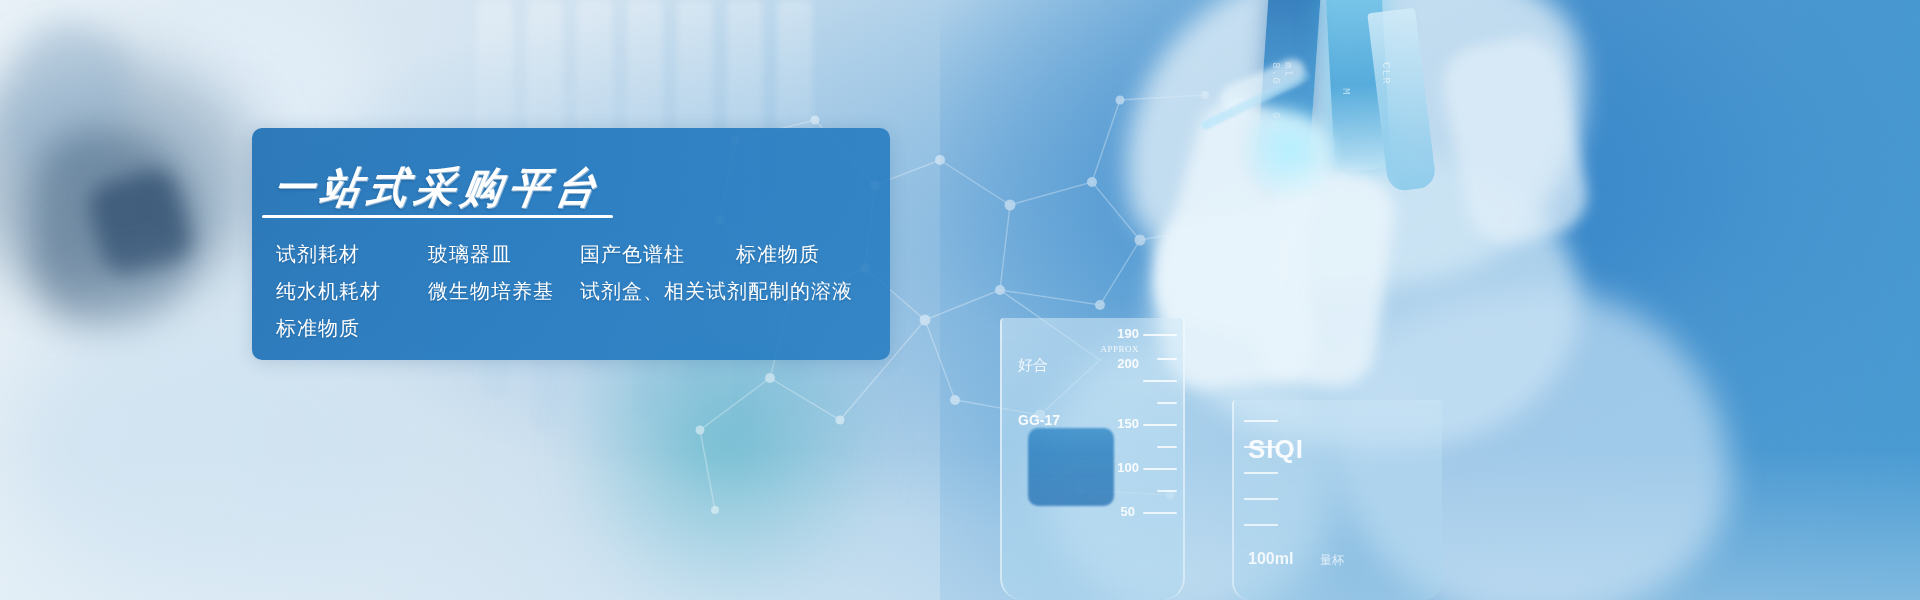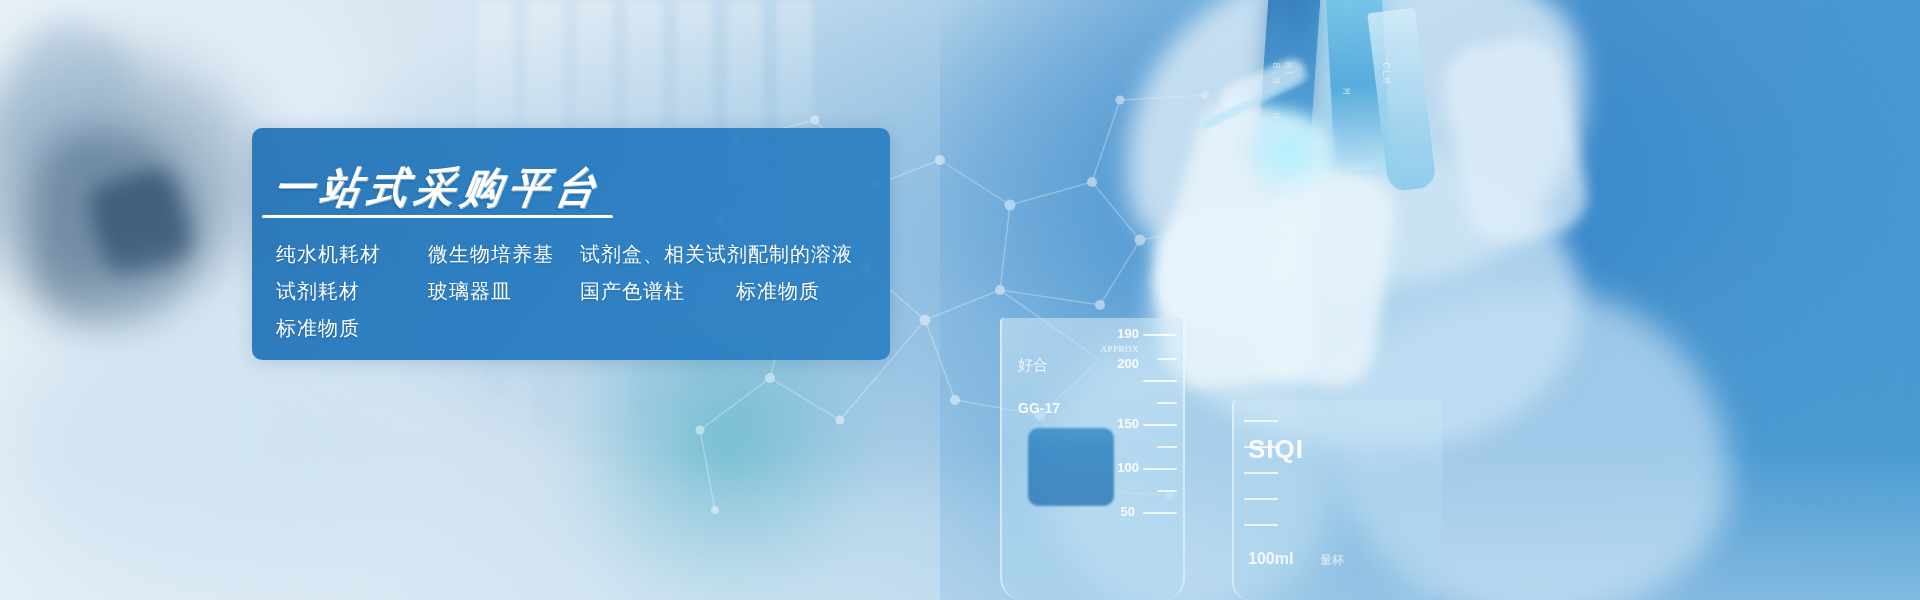--- a/index.html
+++ b/index.html
@@ -266,21 +266,21 @@
     <div class="grad" style="top:84px;width:20px;"></div>
     <div class="grad" style="top:106px;width:34px;"></div>
     <div class="lbl" style="top:98px;">150</div>
     <div class="grad" style="top:128px;width:20px;"></div>
     <div class="grad" style="top:150px;width:34px;"></div>
     <div class="lbl" style="top:142px;">100</div>
     <div class="grad" style="top:172px;width:20px;"></div>
     <div class="grad" style="top:194px;width:34px;"></div>
     <div class="lbl" style="top:186px;right:48px;">50</div>
     <div class="cn" style="top:38px;">好合</div>
-    <div class="code" style="top:82px;">GG-17</div>
+    <div class="code" style="top:94px;">GG-17</div>
   </div>
 
   <div class="beaker2">
     <div class="g" style="top:20px;"></div>
       <div class="g" style="top:46px;"></div>
     <div class="g" style="top:72px;"></div>
       <div class="g" style="top:98px;"></div>
     <div class="g" style="top:124px;"></div>
     <div class="brand">SIQI</div>
     <div class="vol">100ml</div>
@@ -294,32 +294,32 @@
     <div class="headline">
       <span class="hl-brush-wrap">
         <span class="hl-brush">一站式采购平台</span>
         <span class="hl-underline"></span>
       </span>
     </div>
 
     <div class="cats">
 
       <div class="cat-row">
-        <span class="cat c0">纯水机耗材</span>
-        <span class="cat c1">微生物培养基</span>
-        <span class="cat c3">试剂盒、相关试剂配制的溶液</span>
-      </div>
-
-      <div class="cat-row">
         <span class="cat c0">试剂耗材</span>
         <span class="cat c1">玻璃器皿</span>
         <span class="cat c2">国产色谱柱</span>
         <span class="cat c3">标准物质</span>
       </div>
 
       <div class="cat-row">
+        <span class="cat c0">纯水机耗材</span>
+        <span class="cat c1">微生物培养基</span>
+        <span class="cat c3">试剂盒、相关试剂配制的溶液</span>
+      </div>
+
+      <div class="cat-row">
         <span class="cat c0">标准物质</span>
       </div>
 
     </div>
   </div>
 
 </div>
 
 </body></html>

